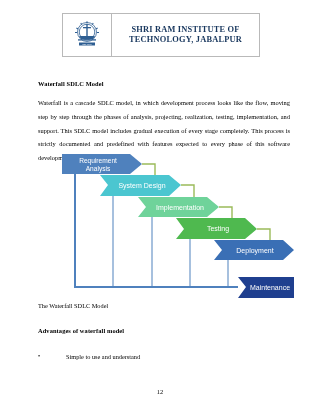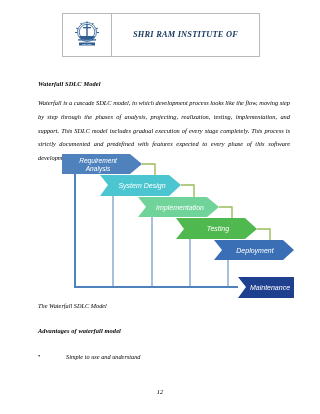--- a/index.html
+++ b/index.html
@@ -4,21 +4,21 @@
 <style>
   html,body{margin:0;padding:0;}
   body{
     width:320px;height:414px;
     background:#ffffff;
     font-family:"Liberation Serif", serif;
     color:#000;
     overflow:hidden;
     position:relative;
   }
-  .page{position:relative;width:320px;height:350px;font-style:italic;}
+  .page{position:relative;width:320px;height:350px;}
 
   
   .header-box{
     position:absolute;left:62px;top:13px;width:196px;height:42px;
     border:1px solid #b9b9b9;
     background:#fff;
     display:flex;align-items:center;
   }
   .logo-cell{
     width:48px;height:100%;
@@ -108,20 +108,21 @@
           <rect x="48.5" y="17" width="2" height="4" transform="rotate(60 49.5 19)"></rect>
           <rect x="7" y="25" width="2" height="4" transform="rotate(90 8 27)"></rect>
           <rect x="51" y="25" width="2" height="4" transform="rotate(90 52 27)"></rect>
         </g>
         <rect x="14" y="47" width="32" height="6" fill="#2e5e92"></rect>
         <text x="30" y="51.6" font-family="Liberation Sans, sans-serif" font-size="4" fill="#ffffff" text-anchor="middle">EST. 2007</text>
       </svg>
     </div>
     <div class="inst-name">
       <span>SHRI RAM INSTITUTE OF</span>
+      <span>TECHNOLOGY, JABALPUR</span>
     </div>
   </div>
 
   <div class="content">
     <div class="h-sub" style="top:80px;left:0;">Waterfall SDLC Model</div>
     <div class="para" style="top:96px;">Waterfall is a cascade SDLC model, in which development process looks like the flow, moving step by step through the phases of analysis, projecting, realization, testing, implementation, and support. This SDLC model includes gradual execution of every stage completely. This process is strictly documented and predefined with features expected to every phase of this software development life cycle model.</div>
     <div class="caption" style="top:302px;left:0;">The Waterfall SDLC Model</div>
     <div class="h-sub" style="top:327px;left:0;">Advantages of waterfall model</div>
     <div class="bullet-row" style="top:352px;left:0;width:240px;">
       <span class="bullet-dot">•</span>

